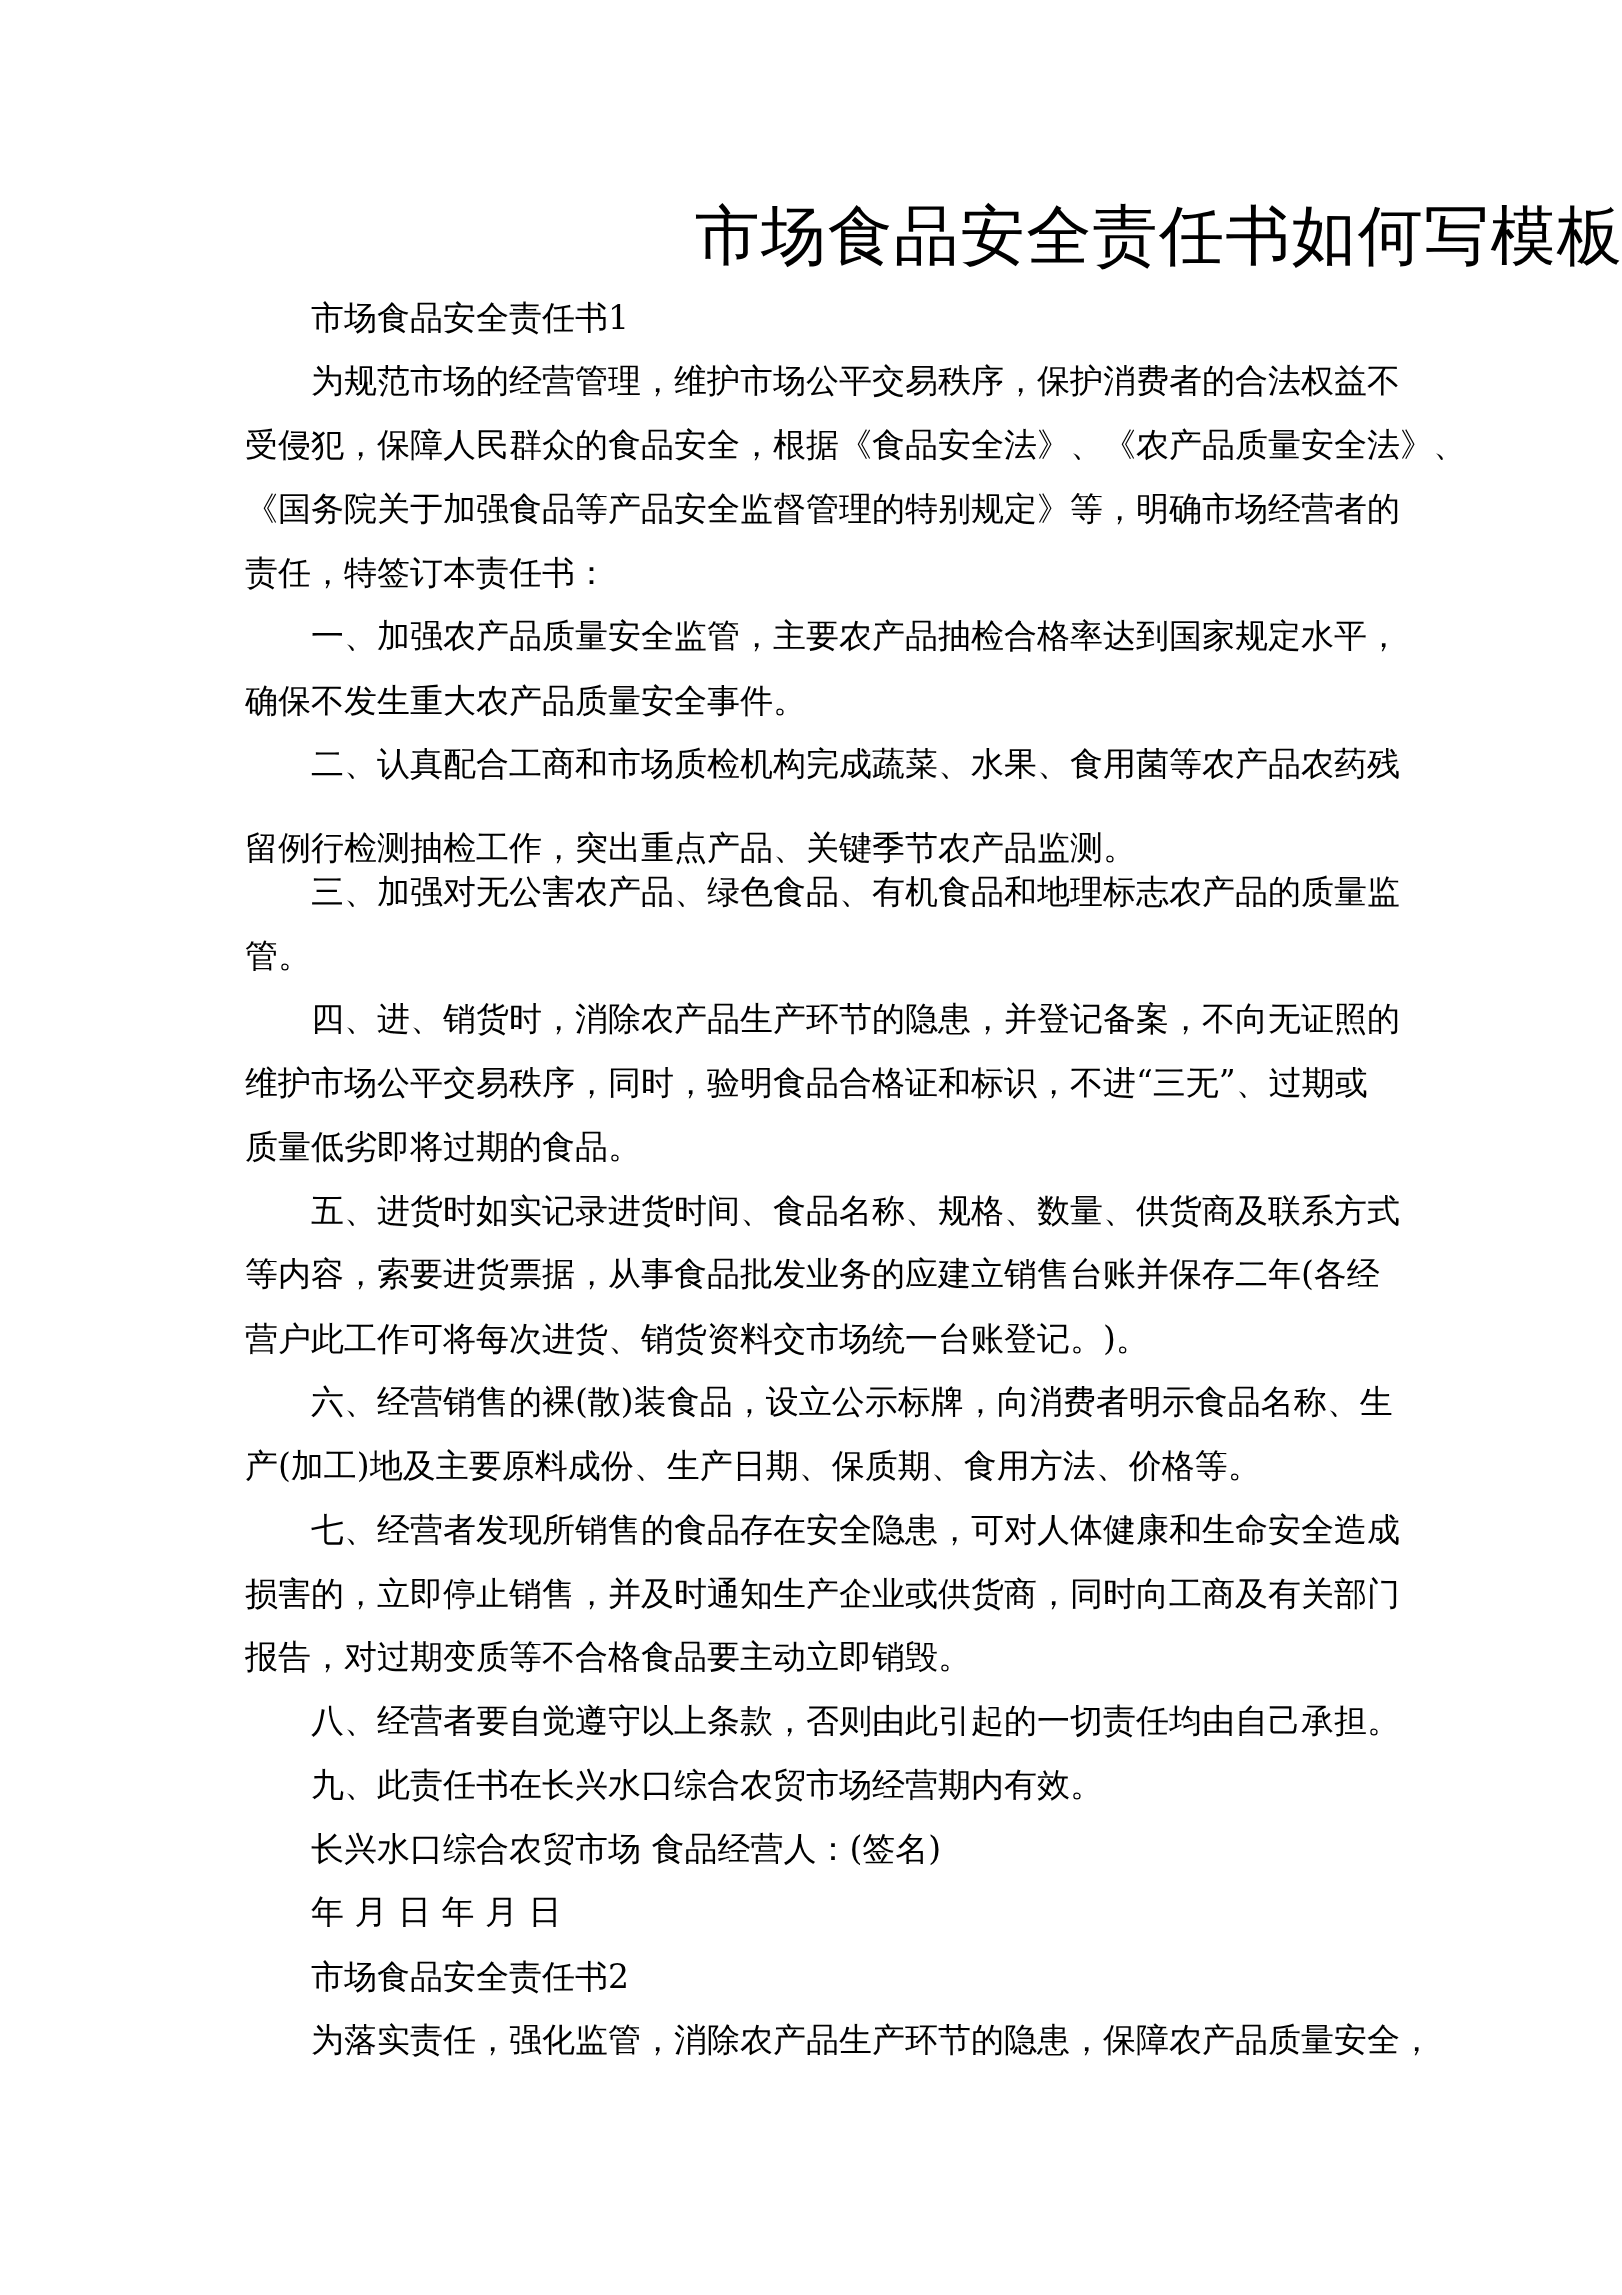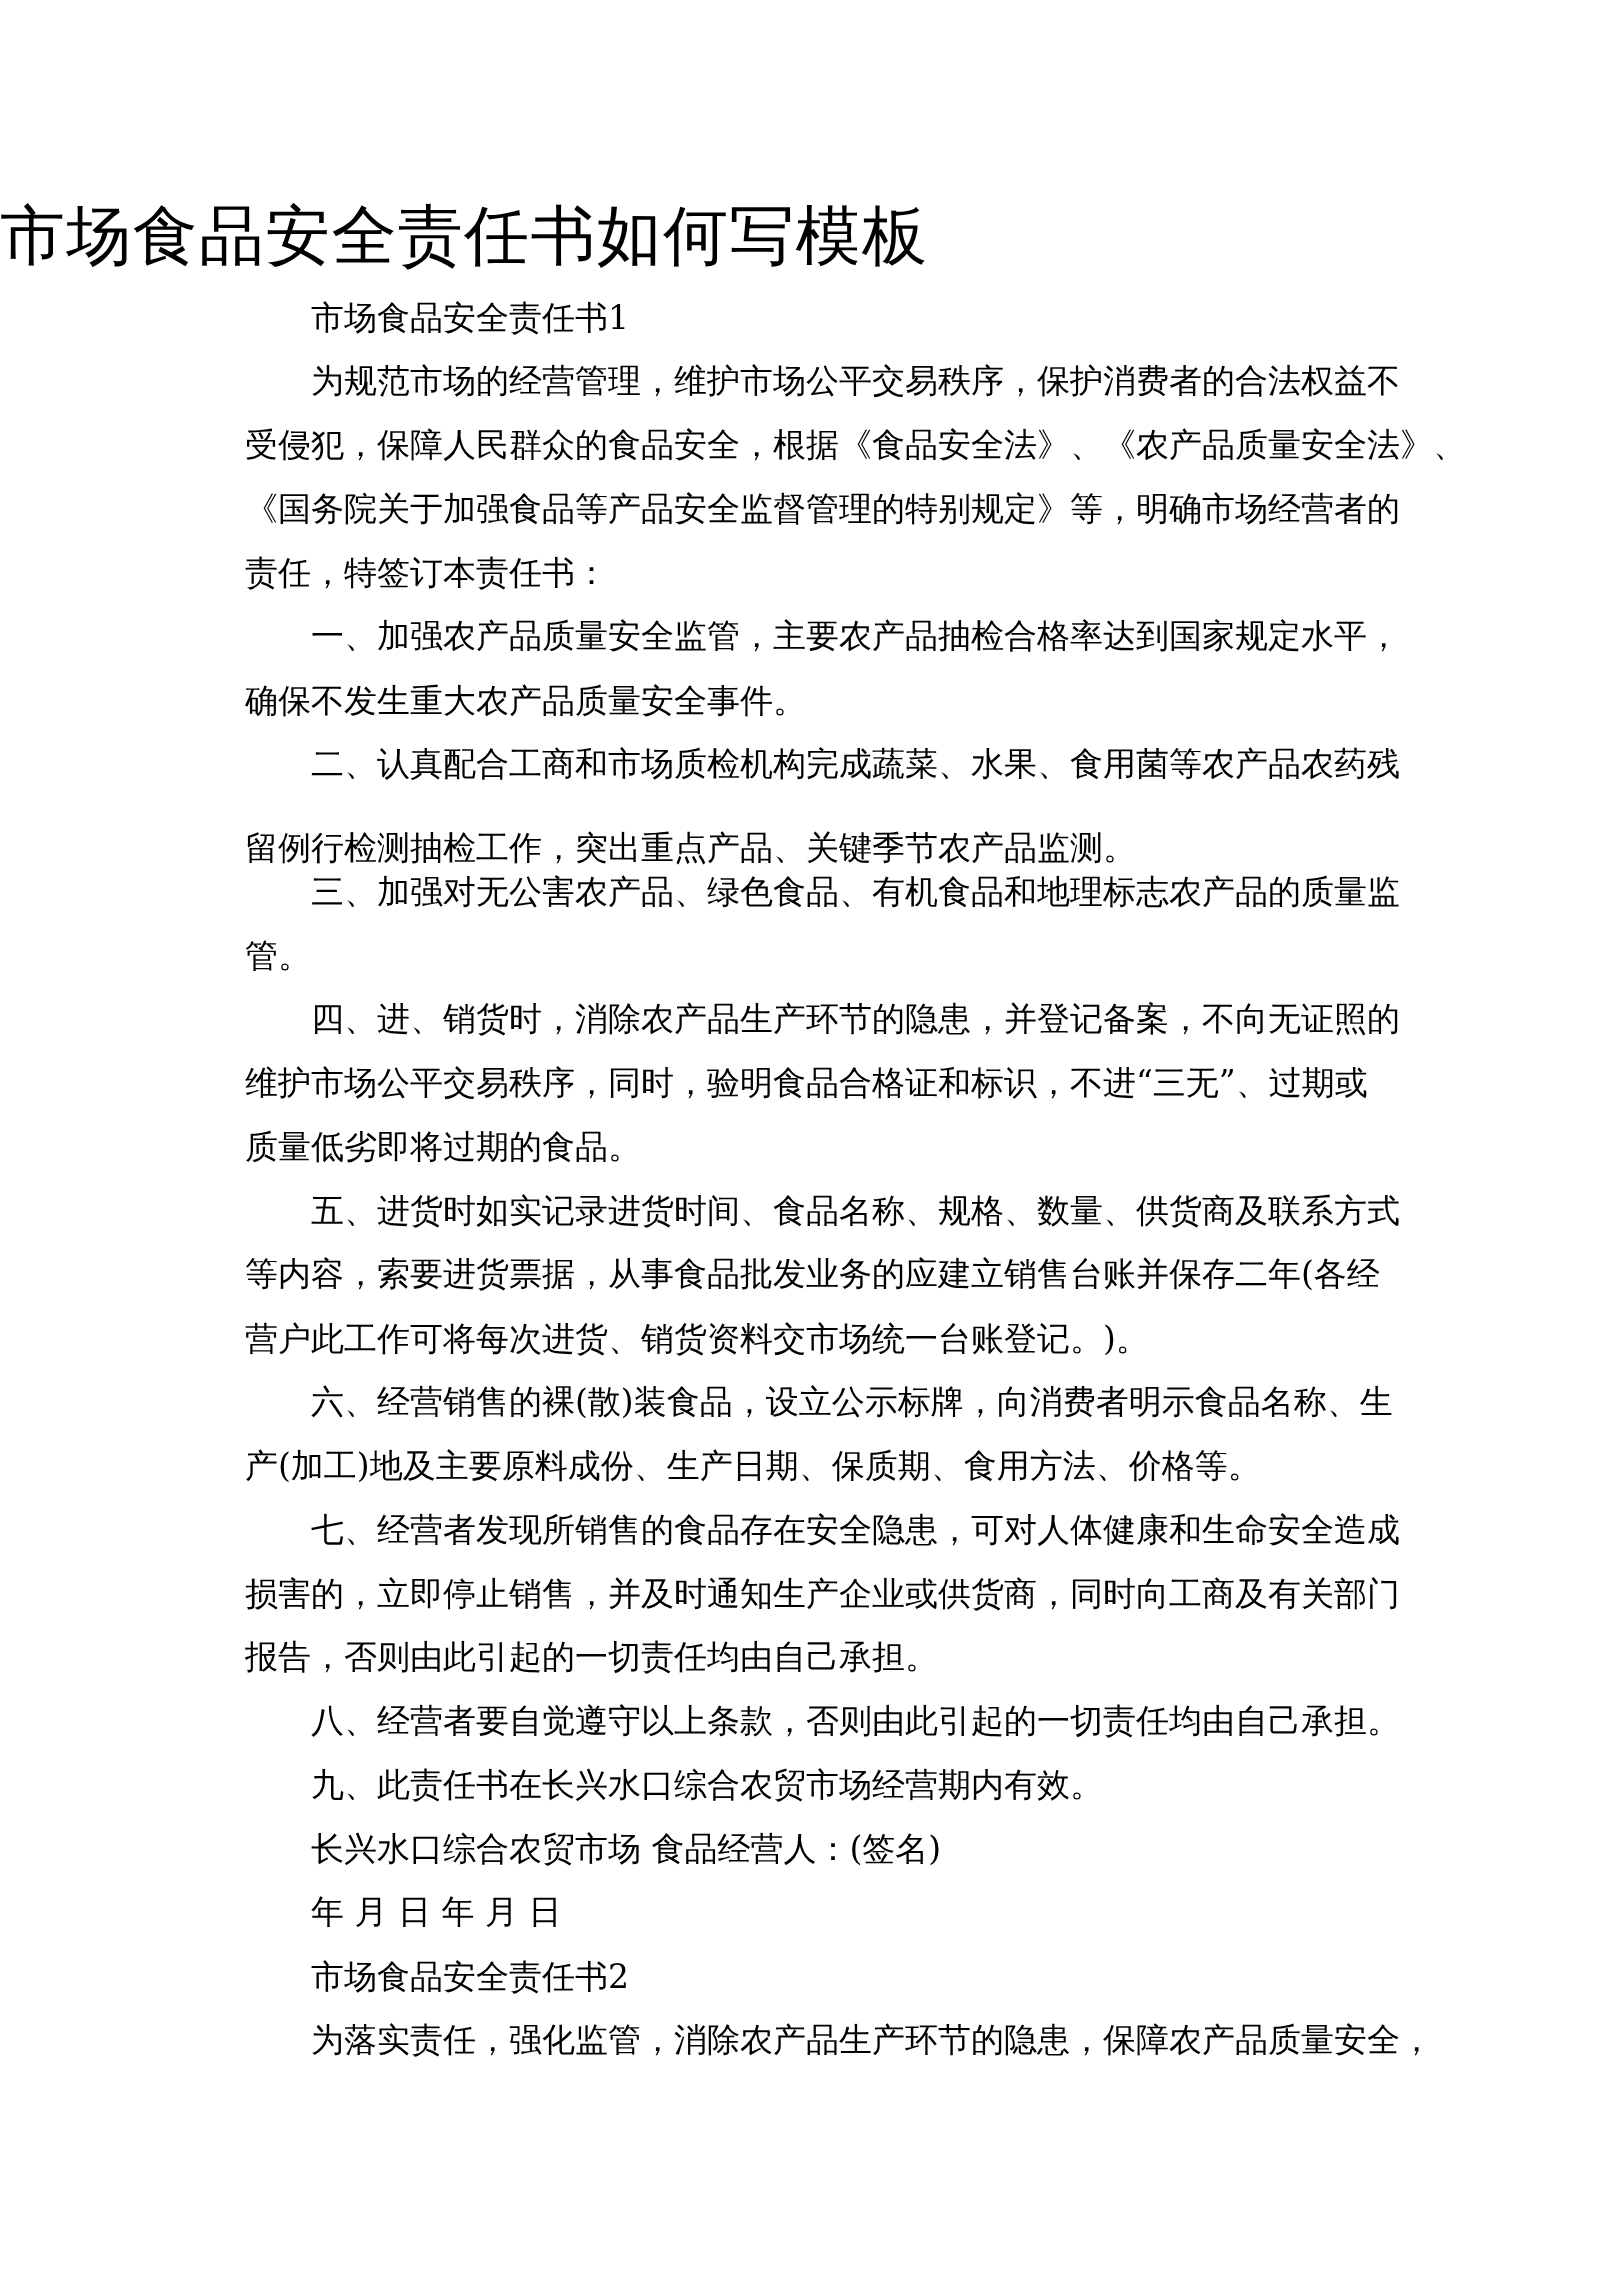--- a/index.html
+++ b/index.html
@@ -1,19 +1,19 @@
 <!DOCTYPE html>
 <html style="font-size:10.5px"><head>
 <meta charset="utf-8">
 <style>
   html, body { margin: 0; padding: 0; background: #ffffff; }
   body { width: 1623px; height: 2295px; position: relative; overflow: hidden;
          font-family: "DejaVu Serif", "Liberation Serif", serif; color: #000; }
   .page { position: absolute; left: 0; top: 0; width: 1623px; height: 2295px; background: #fff; }
-  .title { position: absolute; left: 0; width: 1623px; top: 196px; text-align: left;
+  .title { position: absolute; left: 0; width: 1623px; top: 196px; text-align: right;
            font-size: 65px; line-height: 79px; letter-spacing: 1.3px; }
   .line { position: absolute; left: 245px; font-size: 33px; line-height: 39px; white-space: nowrap; }
   .indent { left: 311px; }
 </style>
 </head>
 <body>
 
 <div class="page">
   <div class="title">市场食品安全责任书如何写模板</div>
 
@@ -31,21 +31,21 @@
   <div class="line indent" style="top:999px">四、进、销货时，消除农产品生产环节的隐患，并登记备案，不向无证照的</div>
   <div class="line" style="top:1063px">维护市场公平交易秩序，同时，验明食品合格证和标识，不进“三无”、过期或</div>
   <div class="line" style="top:1127px">质量低劣即将过期的食品。</div>
   <div class="line indent" style="top:1191px">五、进货时如实记录进货时间、食品名称、规格、数量、供货商及联系方式</div>
   <div class="line" style="top:1254px">等内容，索要进货票据，从事食品批发业务的应建立销售台账并保存二年(各经</div>
   <div class="line" style="top:1319px">营户此工作可将每次进货、销货资料交市场统一台账登记。)。</div>
   <div class="line indent" style="top:1382px">六、经营销售的裸(散)装食品，设立公示标牌，向消费者明示食品名称、生</div>
   <div class="line" style="top:1446px">产(加工)地及主要原料成份、生产日期、保质期、食用方法、价格等。</div>
   <div class="line" style="top:1574px">损害的，立即停止销售，并及时通知生产企业或供货商，同时向工商及有关部门</div>
   <div class="line indent" style="top:1510px">七、经营者发现所销售的食品存在安全隐患，可对人体健康和生命安全造成</div>
-  <div class="line" style="top:1637px">报告，否则由此引起的一切责任均由自己承担。</div>
+  <div class="line" style="top:1637px">报告，对过期变质等不合格食品要主动立即销毁。</div>
   <div class="line indent" style="top:1701px">八、经营者要自觉遵守以上条款，否则由此引起的一切责任均由自己承担。</div>
   <div class="line indent" style="top:1765px">九、此责任书在长兴水口综合农贸市场经营期内有效。</div>
   <div class="line indent" style="top:1829px">长兴水口综合农贸市场 食品经营人：(签名)</div>
   <div class="line indent" style="top:1892px">年 月 日 年 月 日</div>
   <div class="line indent" style="top:1957px">市场食品安全责任书2</div>
   <div class="line indent" style="top:2020px">为落实责任，强化监管，消除农产品生产环节的隐患，保障农产品质量安全，</div>
 </div>
 
 
 </body></html>

